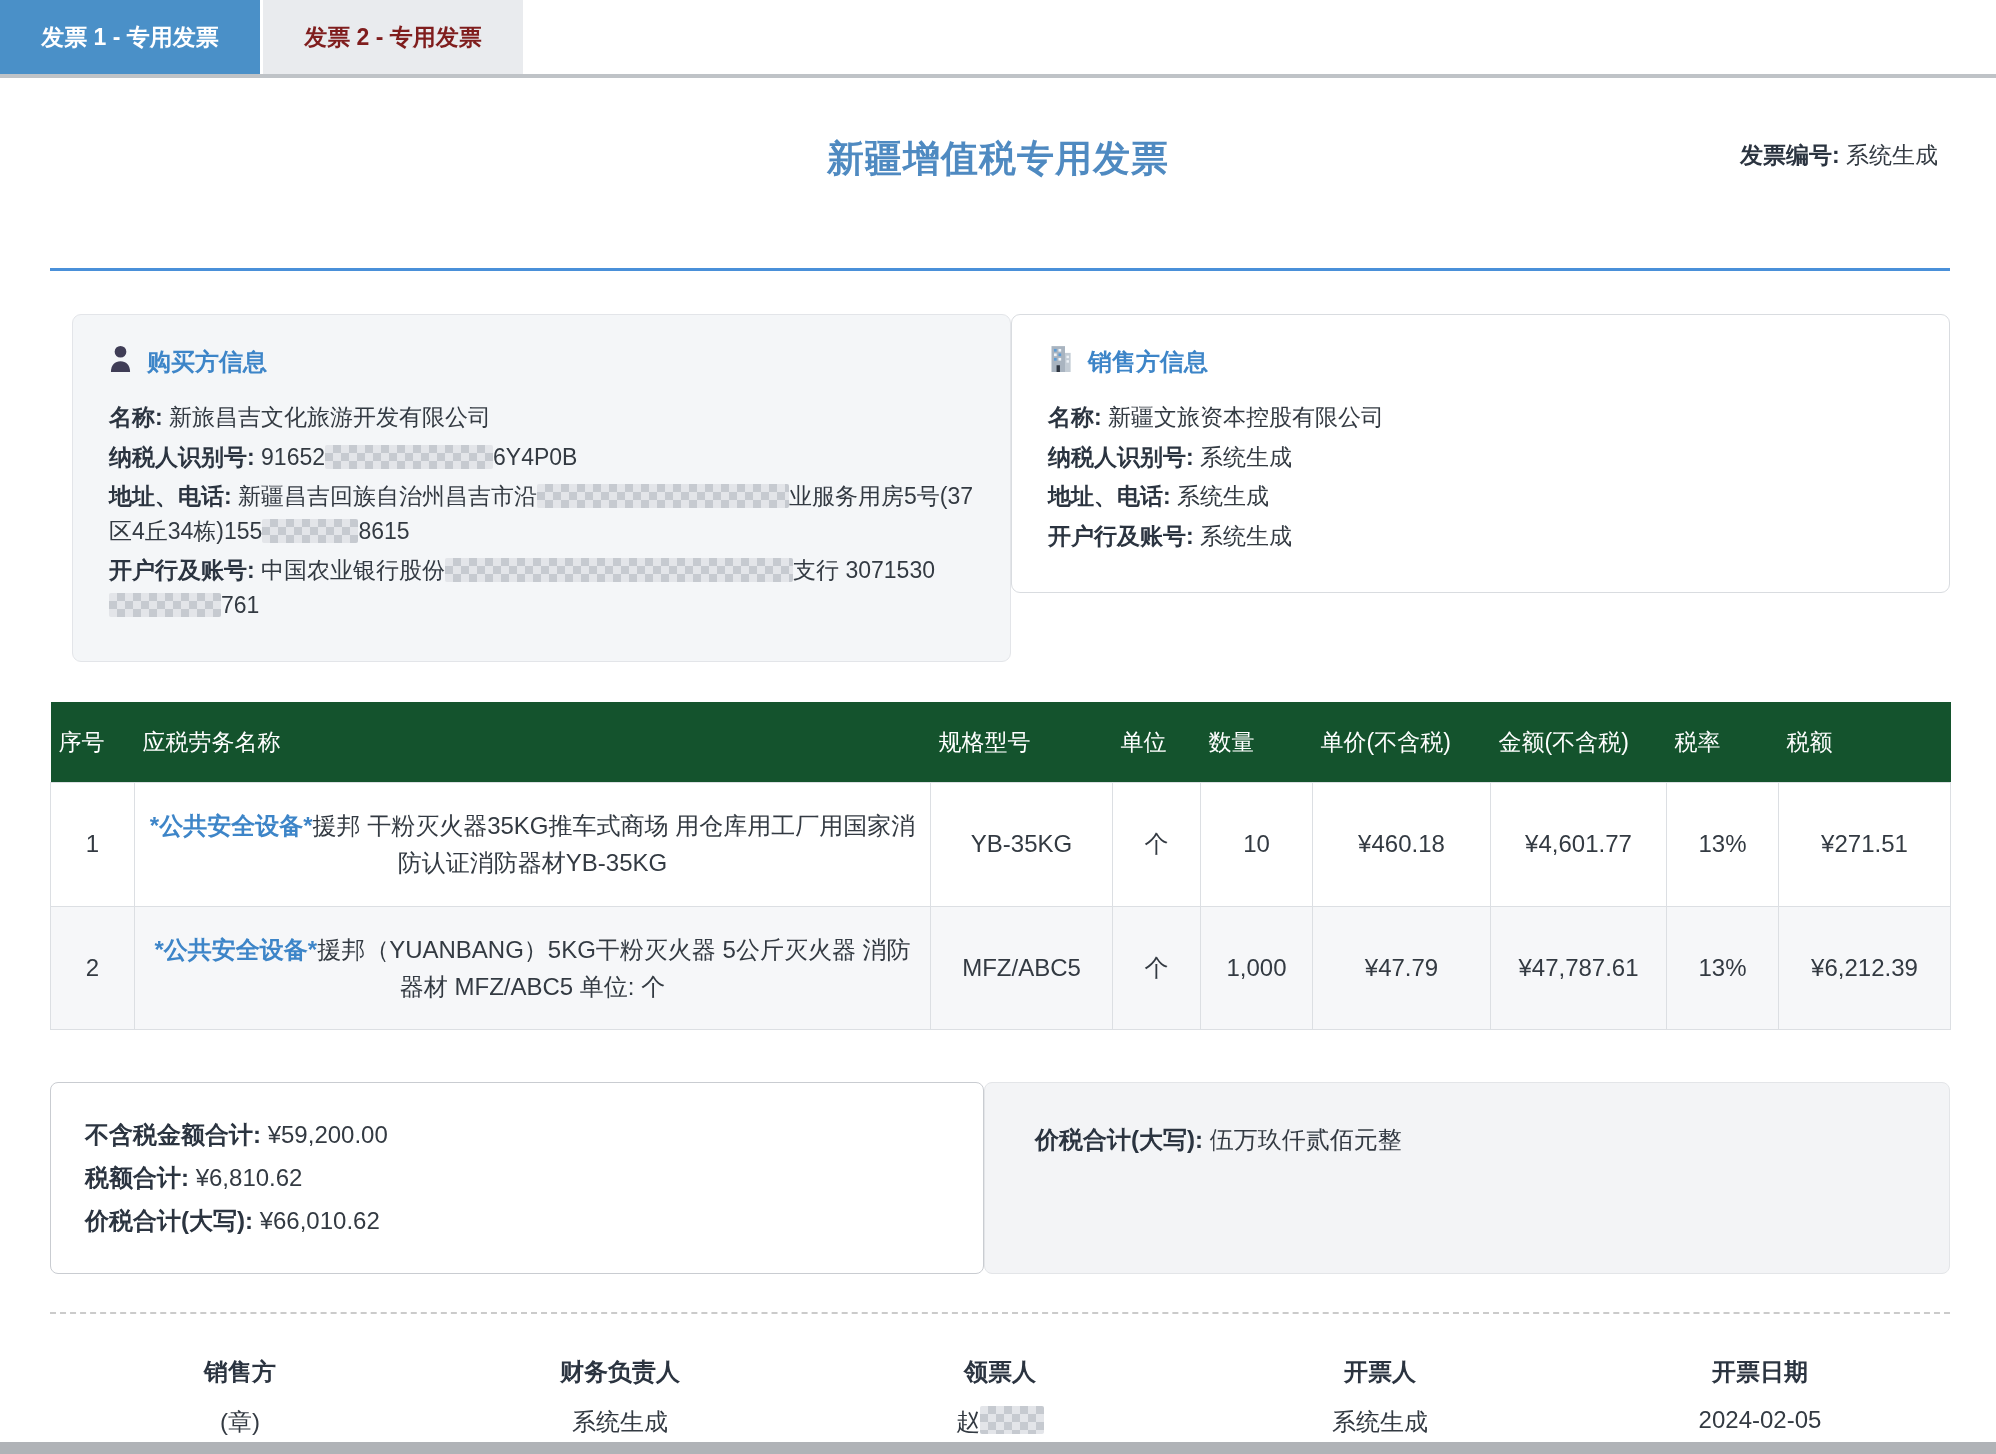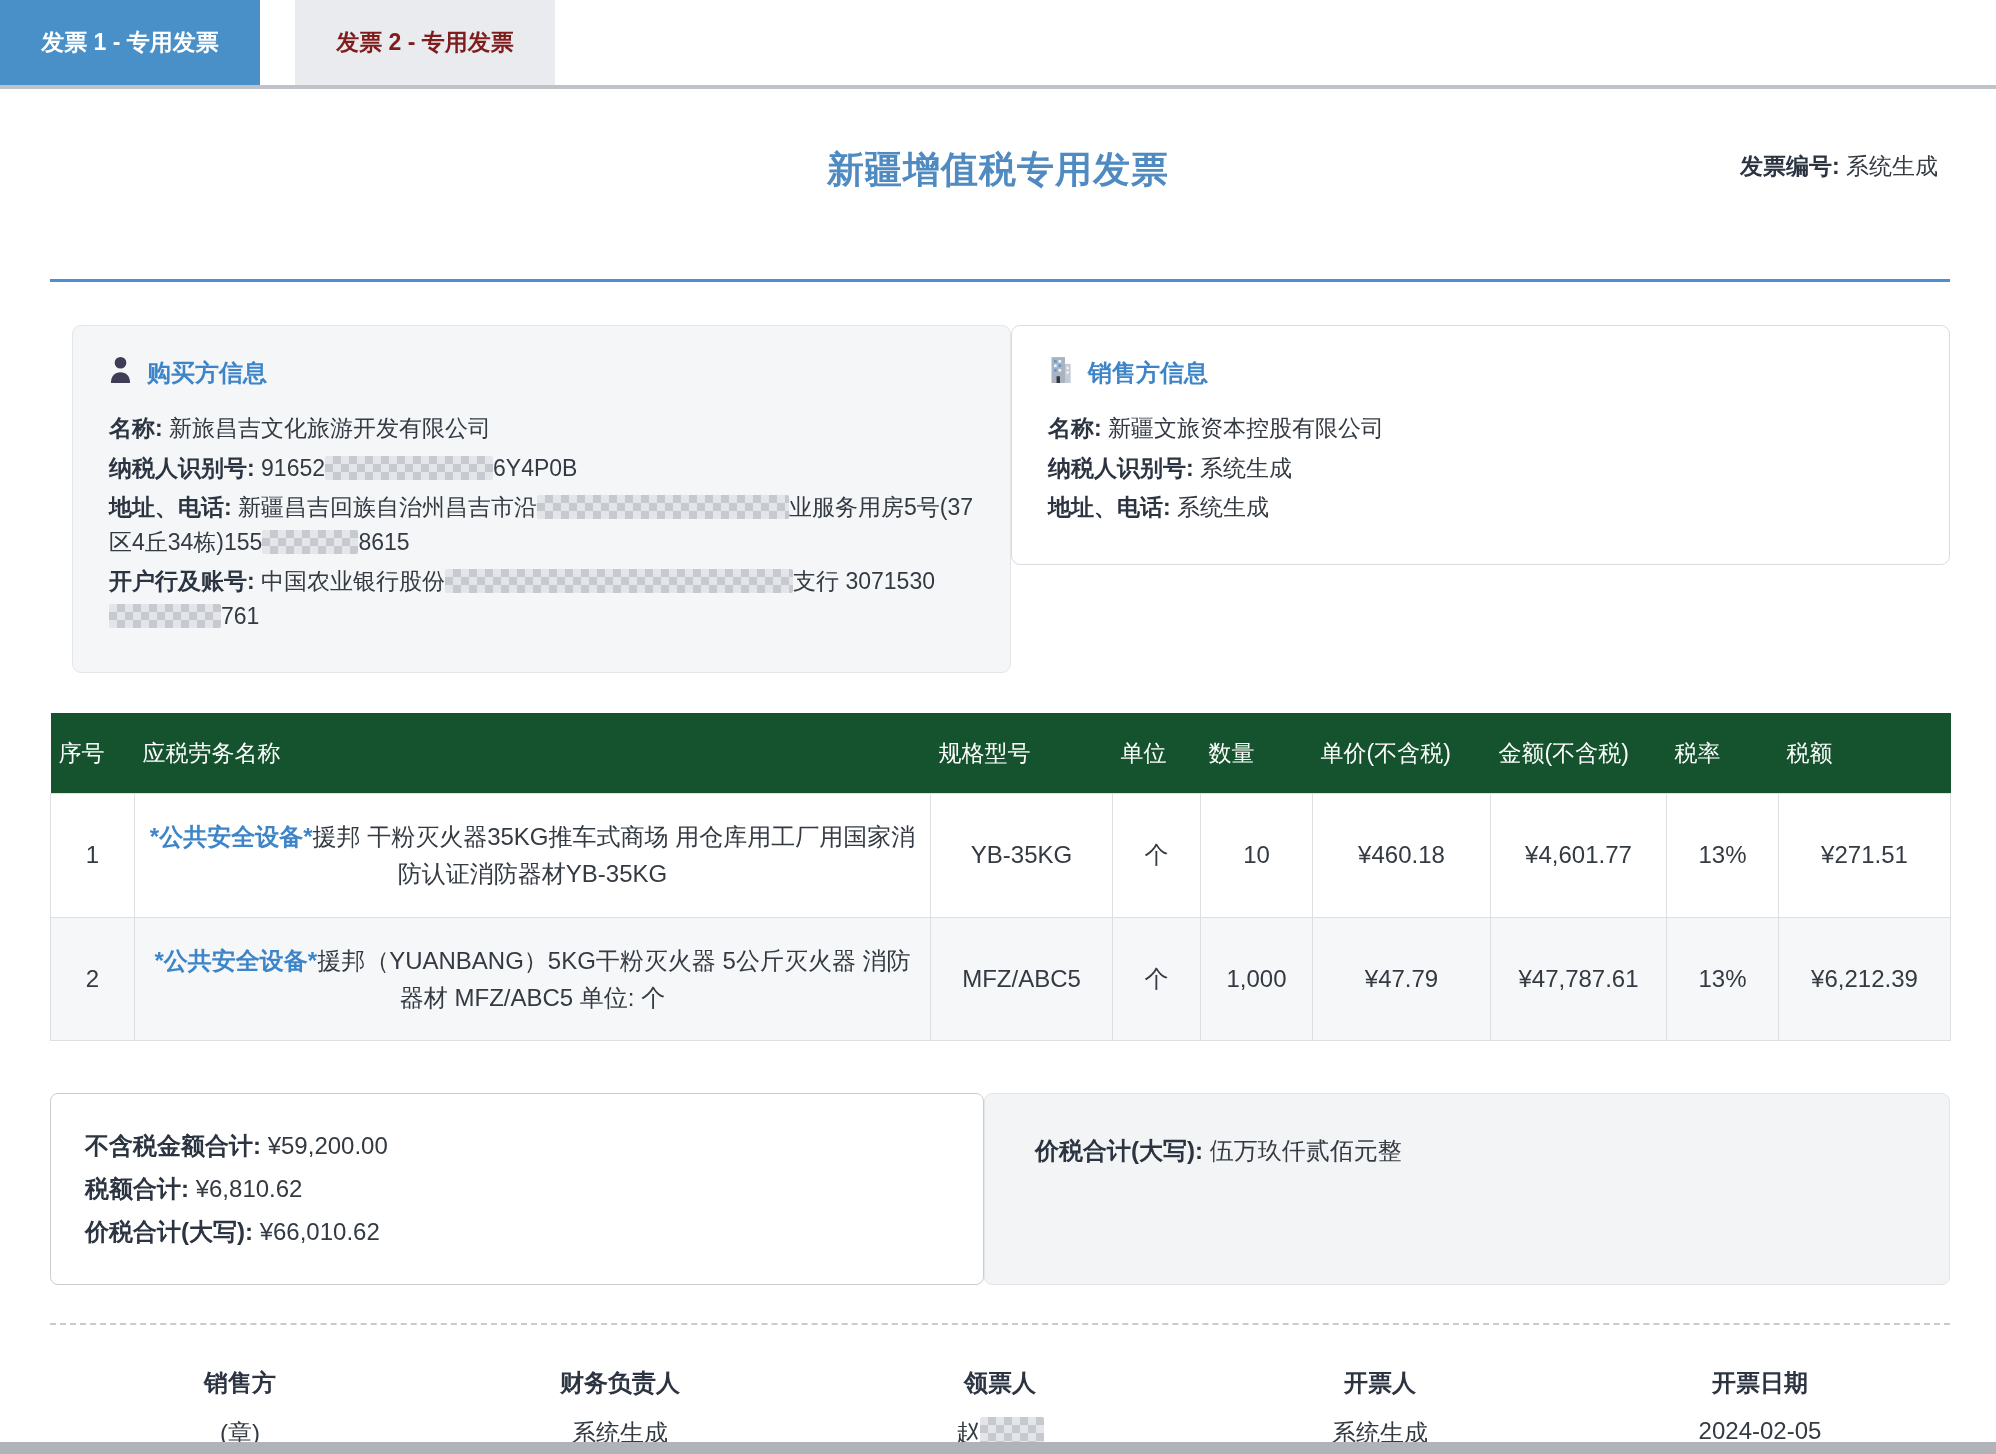--- a/index.html
+++ b/index.html
@@ -4,21 +4,21 @@
 <style>
   * { box-sizing: border-box; }
   html,body { margin:0; padding:0; }
   body {
     width:1996px; height:1454px; position:relative; overflow:hidden;
     background:#ffffff; color:#333a42;
     font-family:"Liberation Sans","DejaVu Sans",sans-serif;
   }
 
   
-  .tabbar { display:flex; height:89px; border-bottom:4px solid #bfc3c7; background:#fff;gap:32px; }
+  .tabbar { display:flex; height:78px; border-bottom:4px solid #bfc3c7; background:#fff; }
   .tab { width:260px; display:flex; align-items:center; justify-content:center;
          font-size:23px; font-weight:bold; cursor:pointer; }
   .tab.active   { background:#4a90c8; color:#ffffff; }
   .tab.inactive { background:#e9ebee; color:#7f1d1d; margin-left:3px; }
 
   
   .header { position:relative; padding-top:56px; }
   .title  { text-align:center; font-size:37px; font-weight:bold; color:#4f8ac1; letter-spacing:1px; }
   .invoice-no { position:absolute; right:58px; top:62px; font-size:23px; color:#333a42; }
   .rule { margin:84px 46px 0 50px; height:3px; background:#4a90d9; }
@@ -147,20 +147,24 @@
     <div class="info-line">
       <span class="lbl">名称:</span>
       <span>新疆文旅资本控股有限公司</span>
     </div>
     <div class="info-line">
       <span class="lbl">纳税人识别号:</span>
       <span>系统生成</span>
     </div>
     <div class="info-line">
       <span class="lbl">地址、电话:</span>
+      <span>系统生成</span>
+    </div>
+    <div class="info-line">
+      <span class="lbl">开户行及账号:</span>
       <span>系统生成</span>
     </div>
   </div>
 </div>
 
 <table class="items">
   <colgroup>
     <col style="width:84px">
       <col style="width:796px">
       <col style="width:182px">

